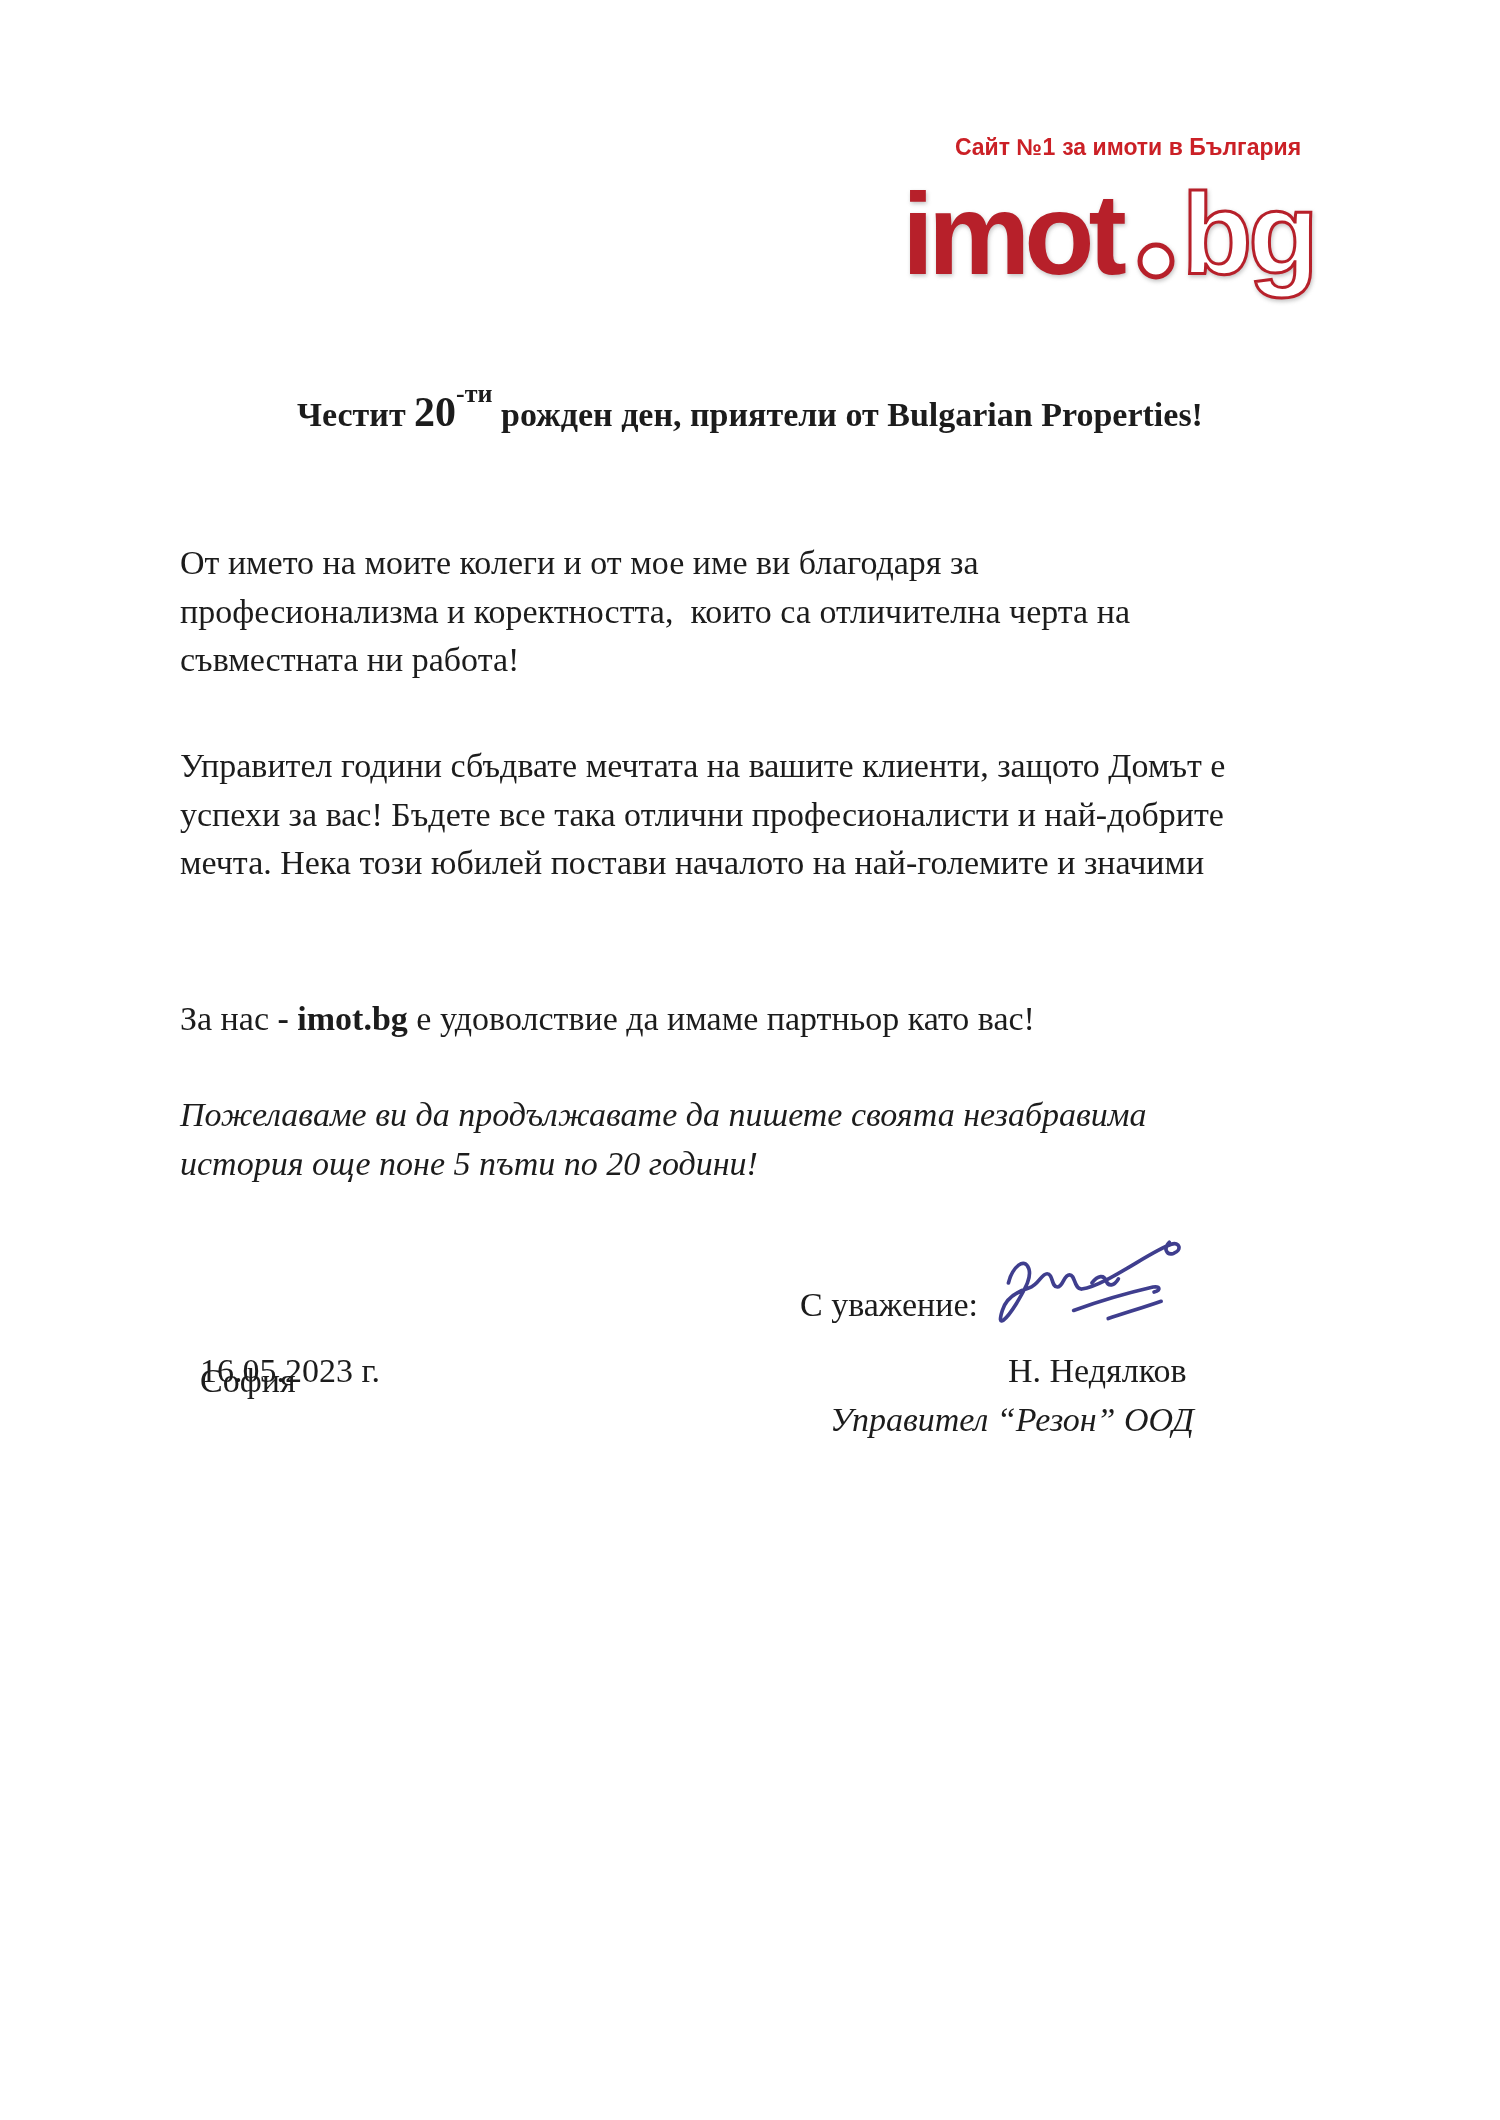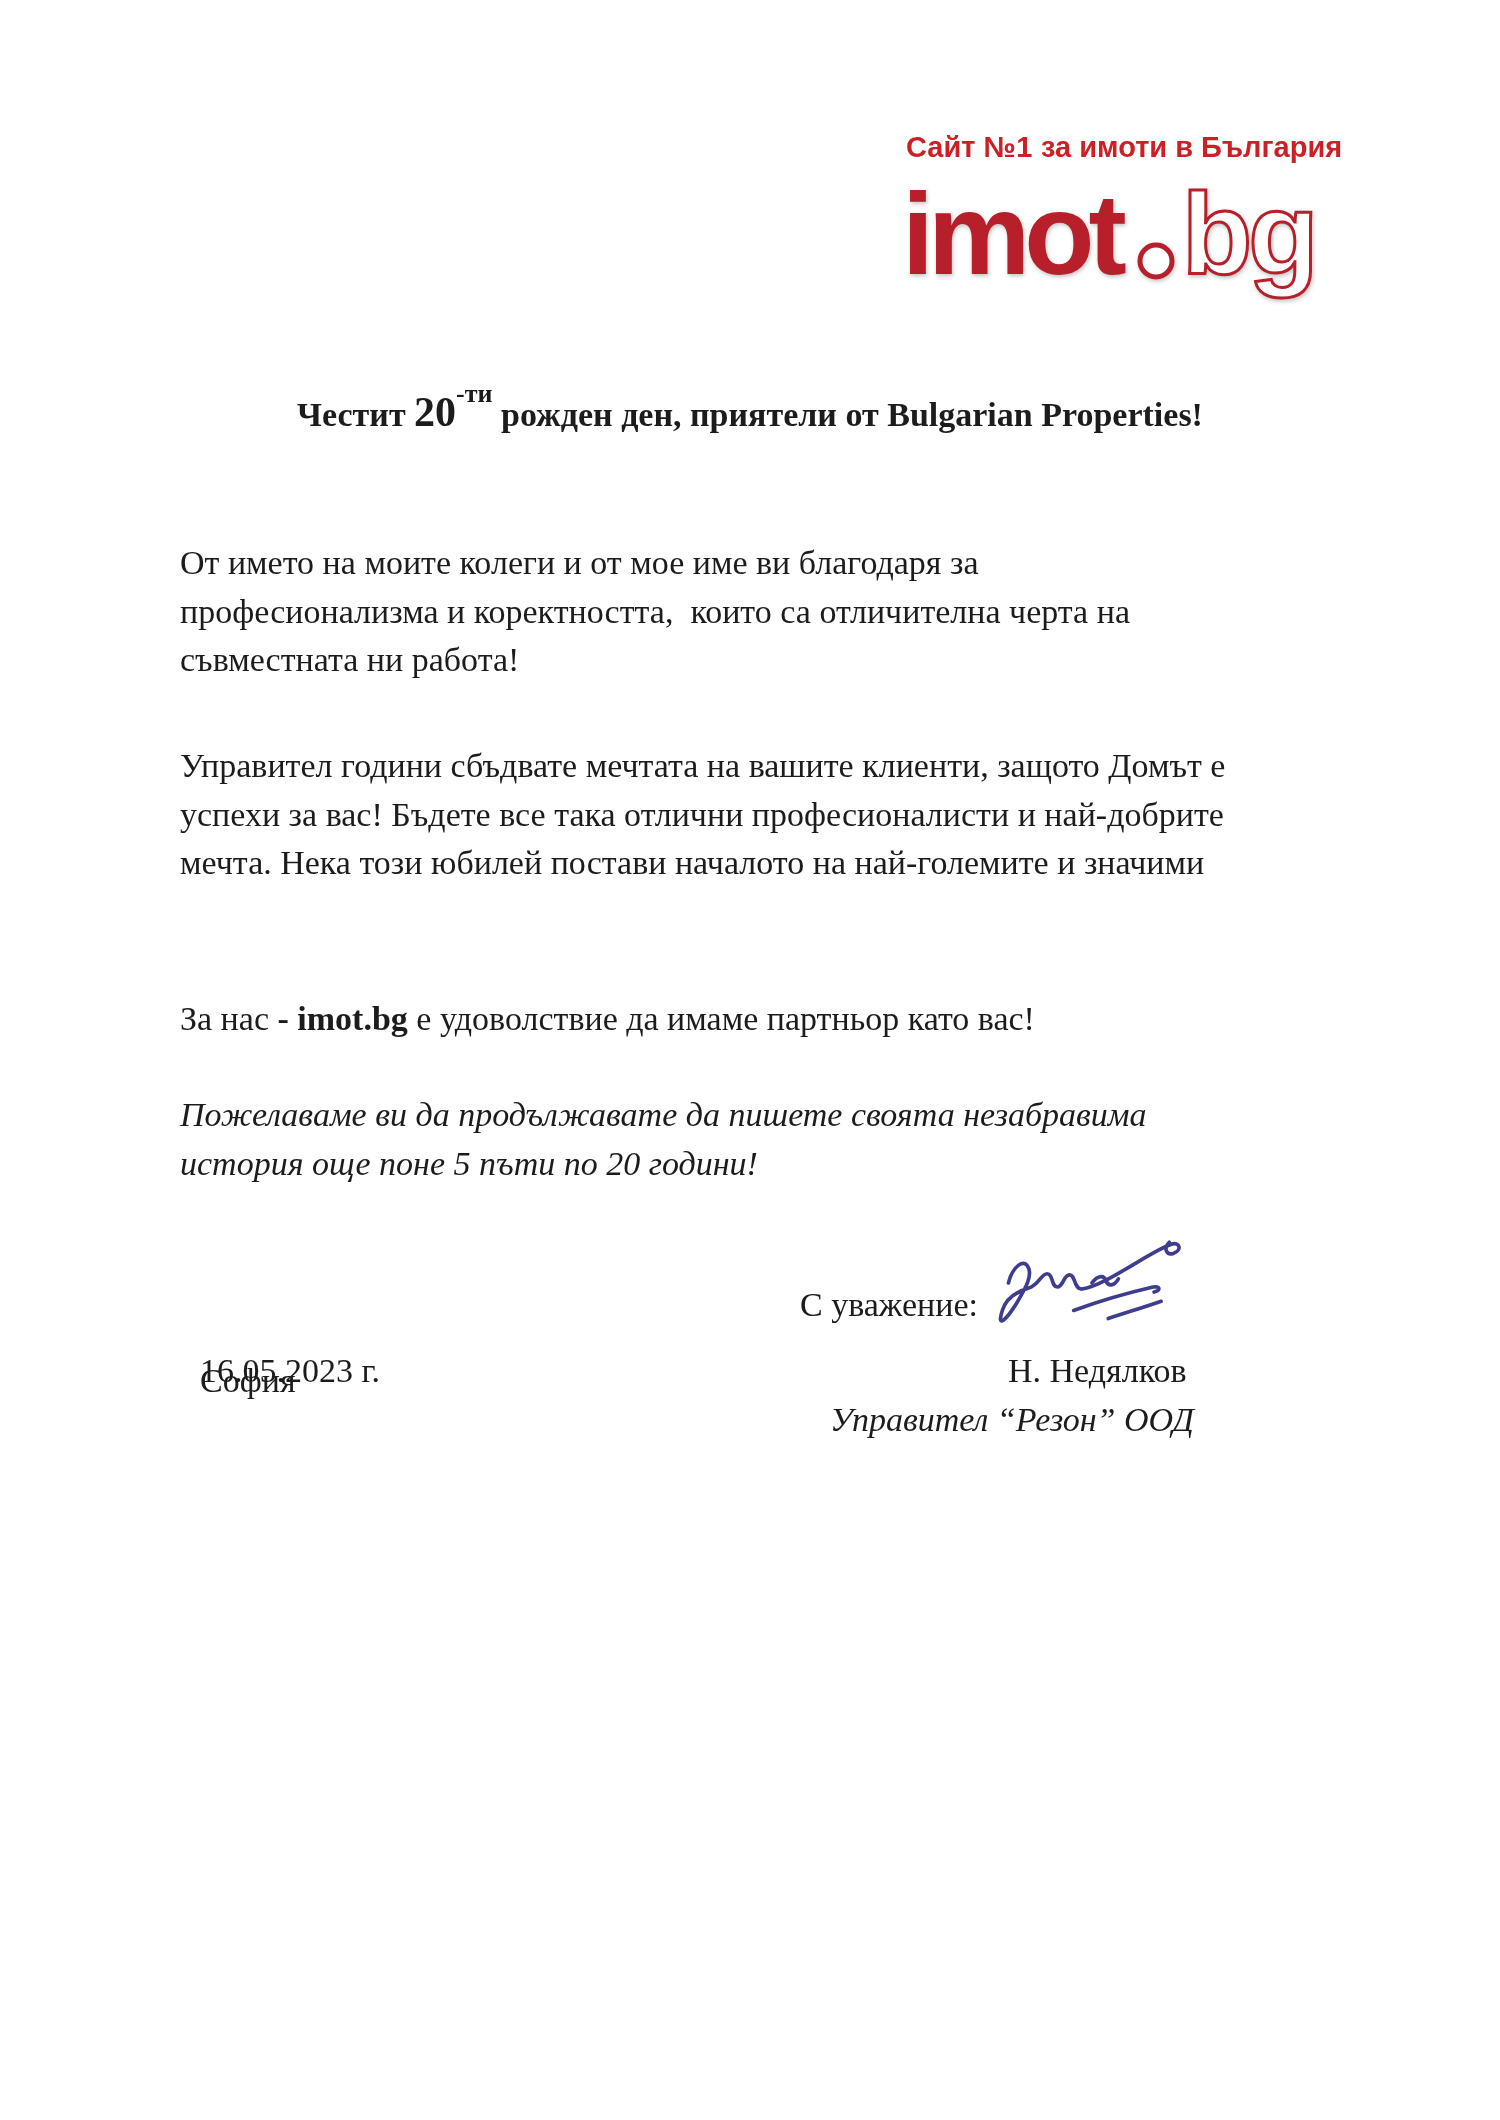--- a/index.html
+++ b/index.html
@@ -21,24 +21,25 @@
   .logo-block {
     position: absolute;
     top: 130px;
     right: 158px;
     width: 436px;
     text-align: center;
   }
   .tagline {
     font-family: "Liberation Sans", sans-serif;
     font-weight: bold;
-    font-size: 29px;
+    font-size: 23px;
     line-height: 34px;
     color: #cb2026;
     white-space: nowrap;
+    margin-left: 8px;
   }
   .tagline-strong { font-weight: bold; letter-spacing: 0.5px; }
   .wordmark {
     display: block;
     margin-top: 2px;
     filter: drop-shadow(1px 2px 2px rgba(120,120,120,0.45));
   }
   .wm-solid {
     font-family: "Liberation Sans", sans-serif;
     font-weight: bold;

